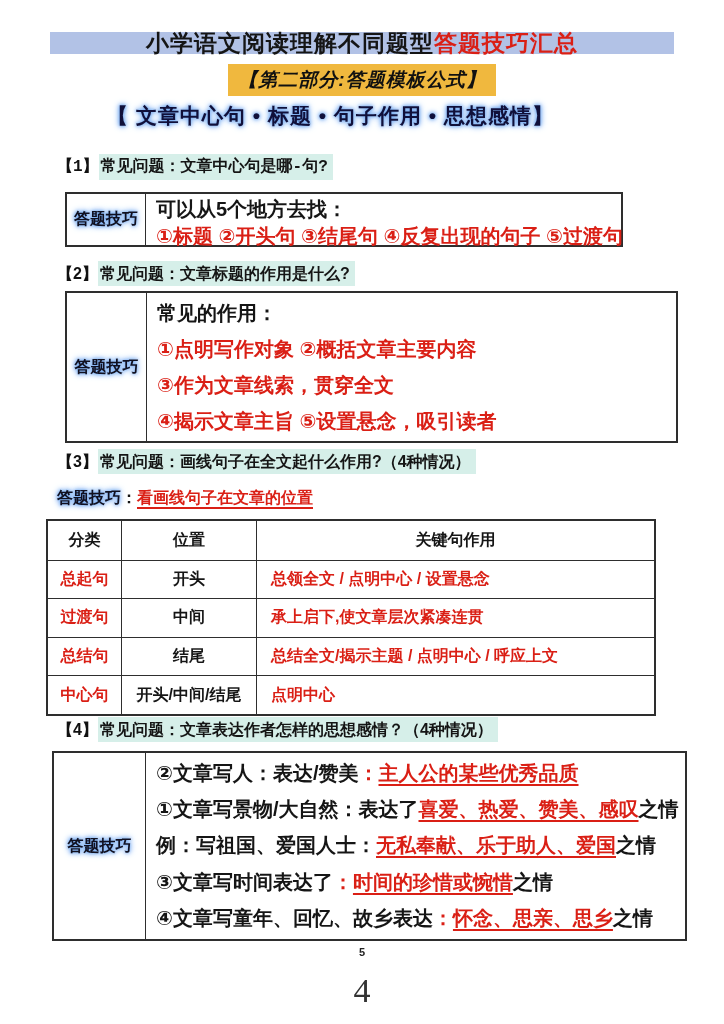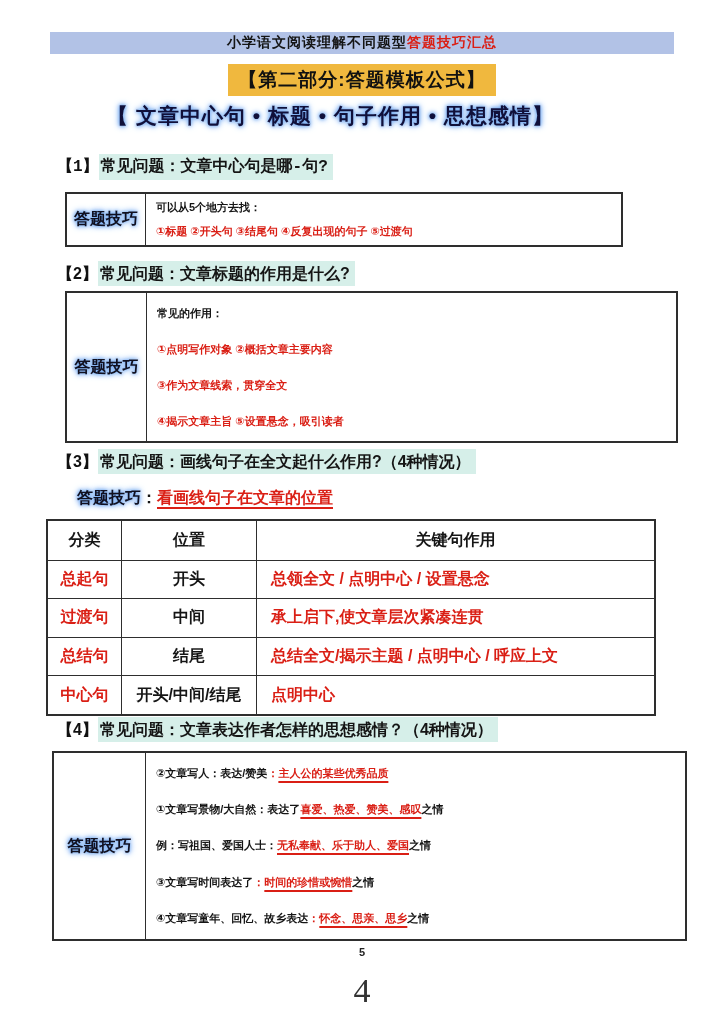--- a/index.html
+++ b/index.html
@@ -17,27 +17,27 @@
     font-family:"Liberation Sans","DejaVu Sans",sans-serif;
     color:var(--ink);
   }
   .abs{position:absolute;}
 
   
   .banner{
     left:50px;top:32px;width:624px;height:22px;
     background:var(--banner-blue);
     display:flex;align-items:center;justify-content:center;
-    font-size:14px;font-weight:700;letter-spacing:1px;
+    font-size:23px;font-weight:700;letter-spacing:1px;
   }
   .banner .red-part{color:var(--red);}
   .subtitle-row{left:0;top:64px;width:724px;text-align:center;}
   .subtitle{
     display:inline-block;background:var(--gold);color:#111;
-    font-size:19px;font-weight:700;padding:3px 10px;letter-spacing:1px;
+    font-size:19px;font-weight:700;padding:3px 10px;letter-spacing:1px;font-style:italic;
   }
   .topic-row{left:0;top:102px;width:661px;text-align:center;}
   .topic{
     display:inline-block;font-size:21px;font-weight:700;color:#10103a;
     letter-spacing:1px;
     text-shadow:0 0 3px var(--glow),0 0 5px var(--glow),0 0 7px var(--glow);
   }
 
   
   .sec-head{font-size:16px;font-weight:700;white-space:nowrap;}
@@ -60,34 +60,34 @@
   }
   .cell-label{
     border-right:1.5px solid #2e2e2e;
     display:flex;align-items:center;justify-content:center;
     flex:0 0 auto;
   }
   .cell-content{
     flex:1 1 auto;display:flex;flex-direction:column;justify-content:space-around;
     padding:2px 0 2px 10px;
   }
-  .ln{font-size:11px;font-weight:700;white-space:nowrap;}
+  .ln{font-size:20px;font-weight:700;white-space:nowrap;}
   .sg-r{color:var(--red);}
   .sg-u{text-decoration:underline;text-decoration-color:var(--red);
         text-decoration-thickness:1.5px;text-underline-offset:4px;}
 
   .t1{left:65px;top:192px;width:558px;height:55px;}
   .t1 .cell-label{width:79px;}
   .t2{left:65px;top:291px;width:613px;height:152px;}
   .t2 .cell-label{width:80px;}
   .t4{left:52px;top:751px;width:635px;height:190px;}
   .t4 .cell-label{width:92px;}
 
   
-  .tips-line{left:57px;top:488px;font-size:16px;font-weight:700;margin-left:20px;}
+  .tips-line{left:57px;top:488px;font-size:16px;font-weight:700;}
   .tips-line .red-link{
     color:var(--red);
     text-decoration:underline;text-decoration-color:var(--red);
     text-decoration-thickness:1.5px;text-underline-offset:4px;
   }
 
   
   .tbl3{
     left:46px;top:519px;width:610px;height:197px;
     border:2px solid #2e2e2e;background:#fff;

